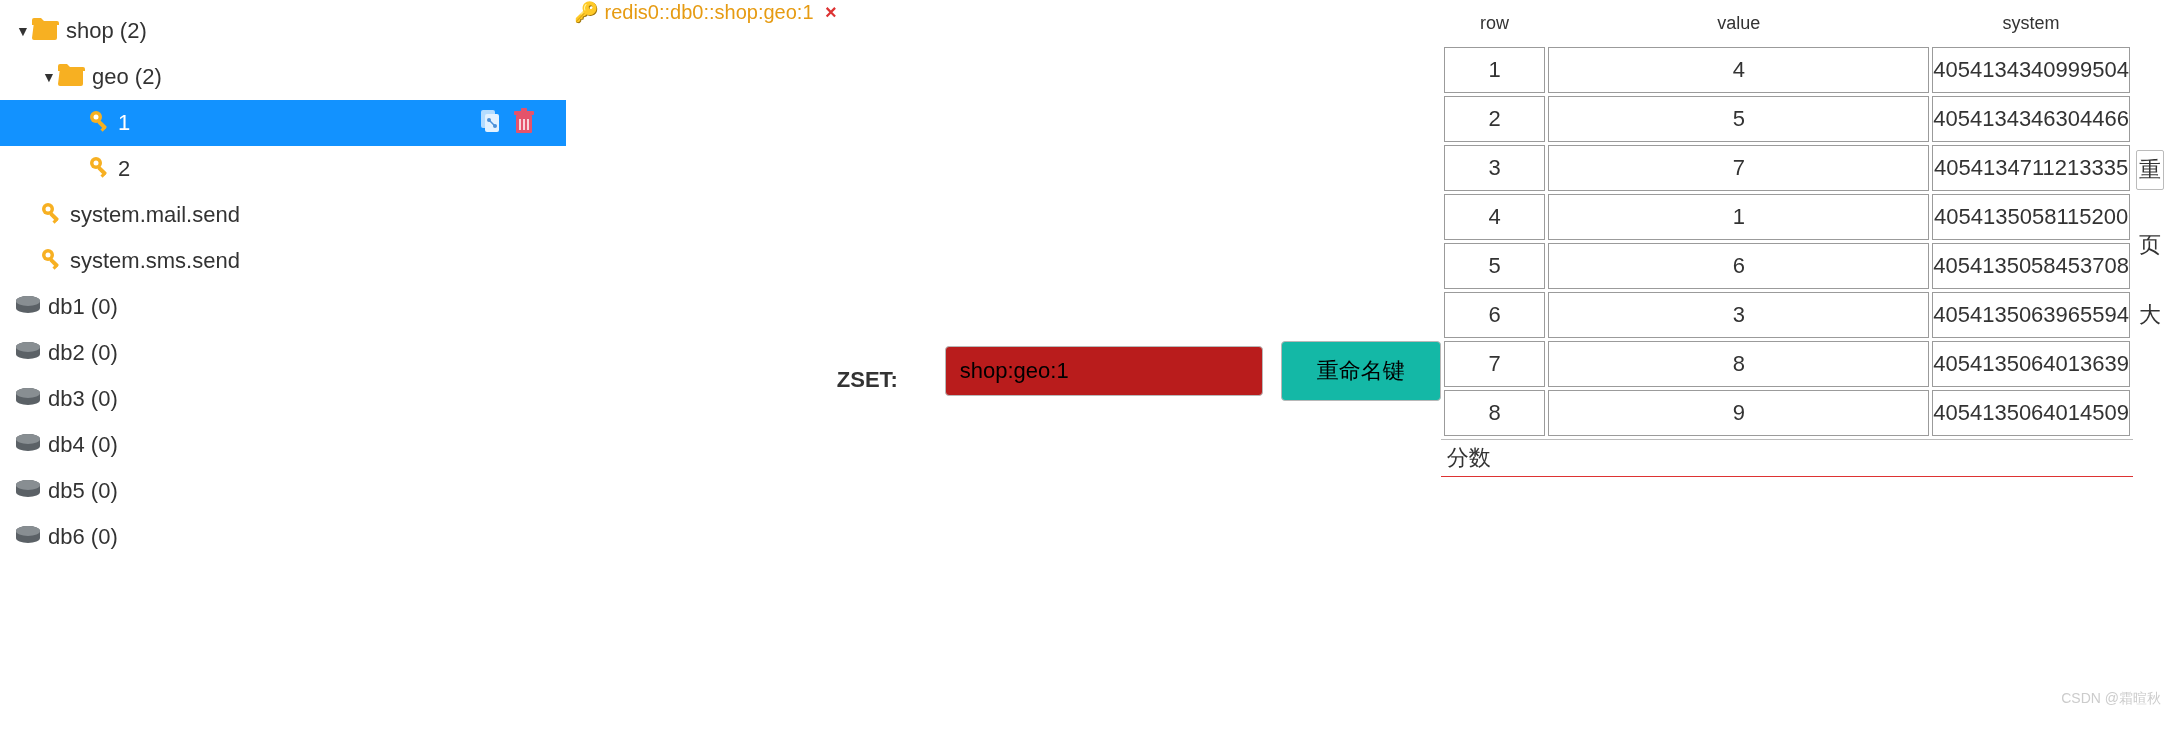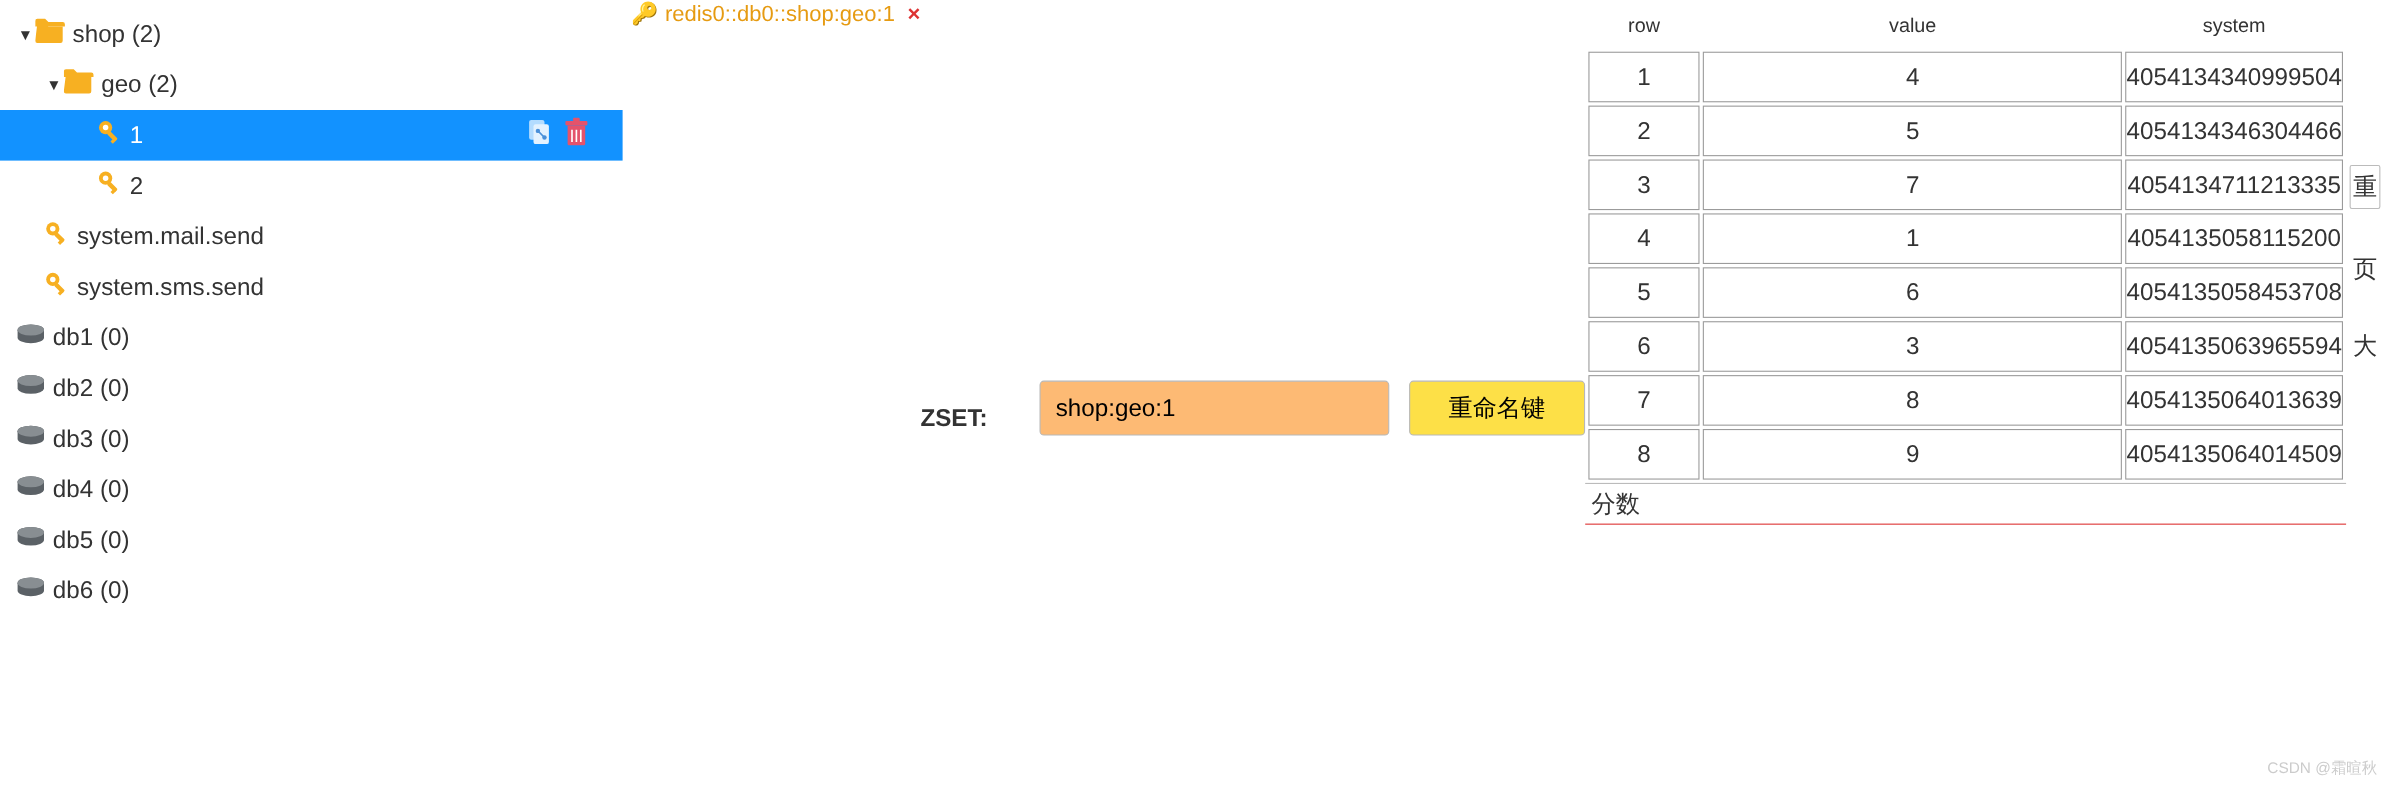--- a/index.html
+++ b/index.html
@@ -71,30 +71,30 @@
       gap: 18px;
       margin-top: 18px;
       margin-bottom: 14px;
     }
     .key-label { font-weight: bold; font-size: 22px; width: 90px; margin-top: 18px; }
     .key-input {
       flex: 1;
       height: 50px;
       border: 1px solid #b8b8b8;
       border-radius: 4px;
-      background: #fdba74;
+      background: #b91c1c;
       padding: 0 14px;
       font-size: 22px;
     }
     .rename-btn {
       width: 160px;
-      height: 50px;
+      height: 60px;
       border: 1px solid #b8b8b8;
       border-radius: 4px;
-      background: #fde047;
+      background: #14b8a6;
       font-size: 22px;
       cursor: pointer;
     }
 
     
     .data-area { display: flex; flex: 1; overflow: hidden; }
     .table-wrap { flex: 1; overflow: hidden; display: flex; flex-direction: column; }
     .zset-table {
       width: 100%;
       border-collapse: separate;

